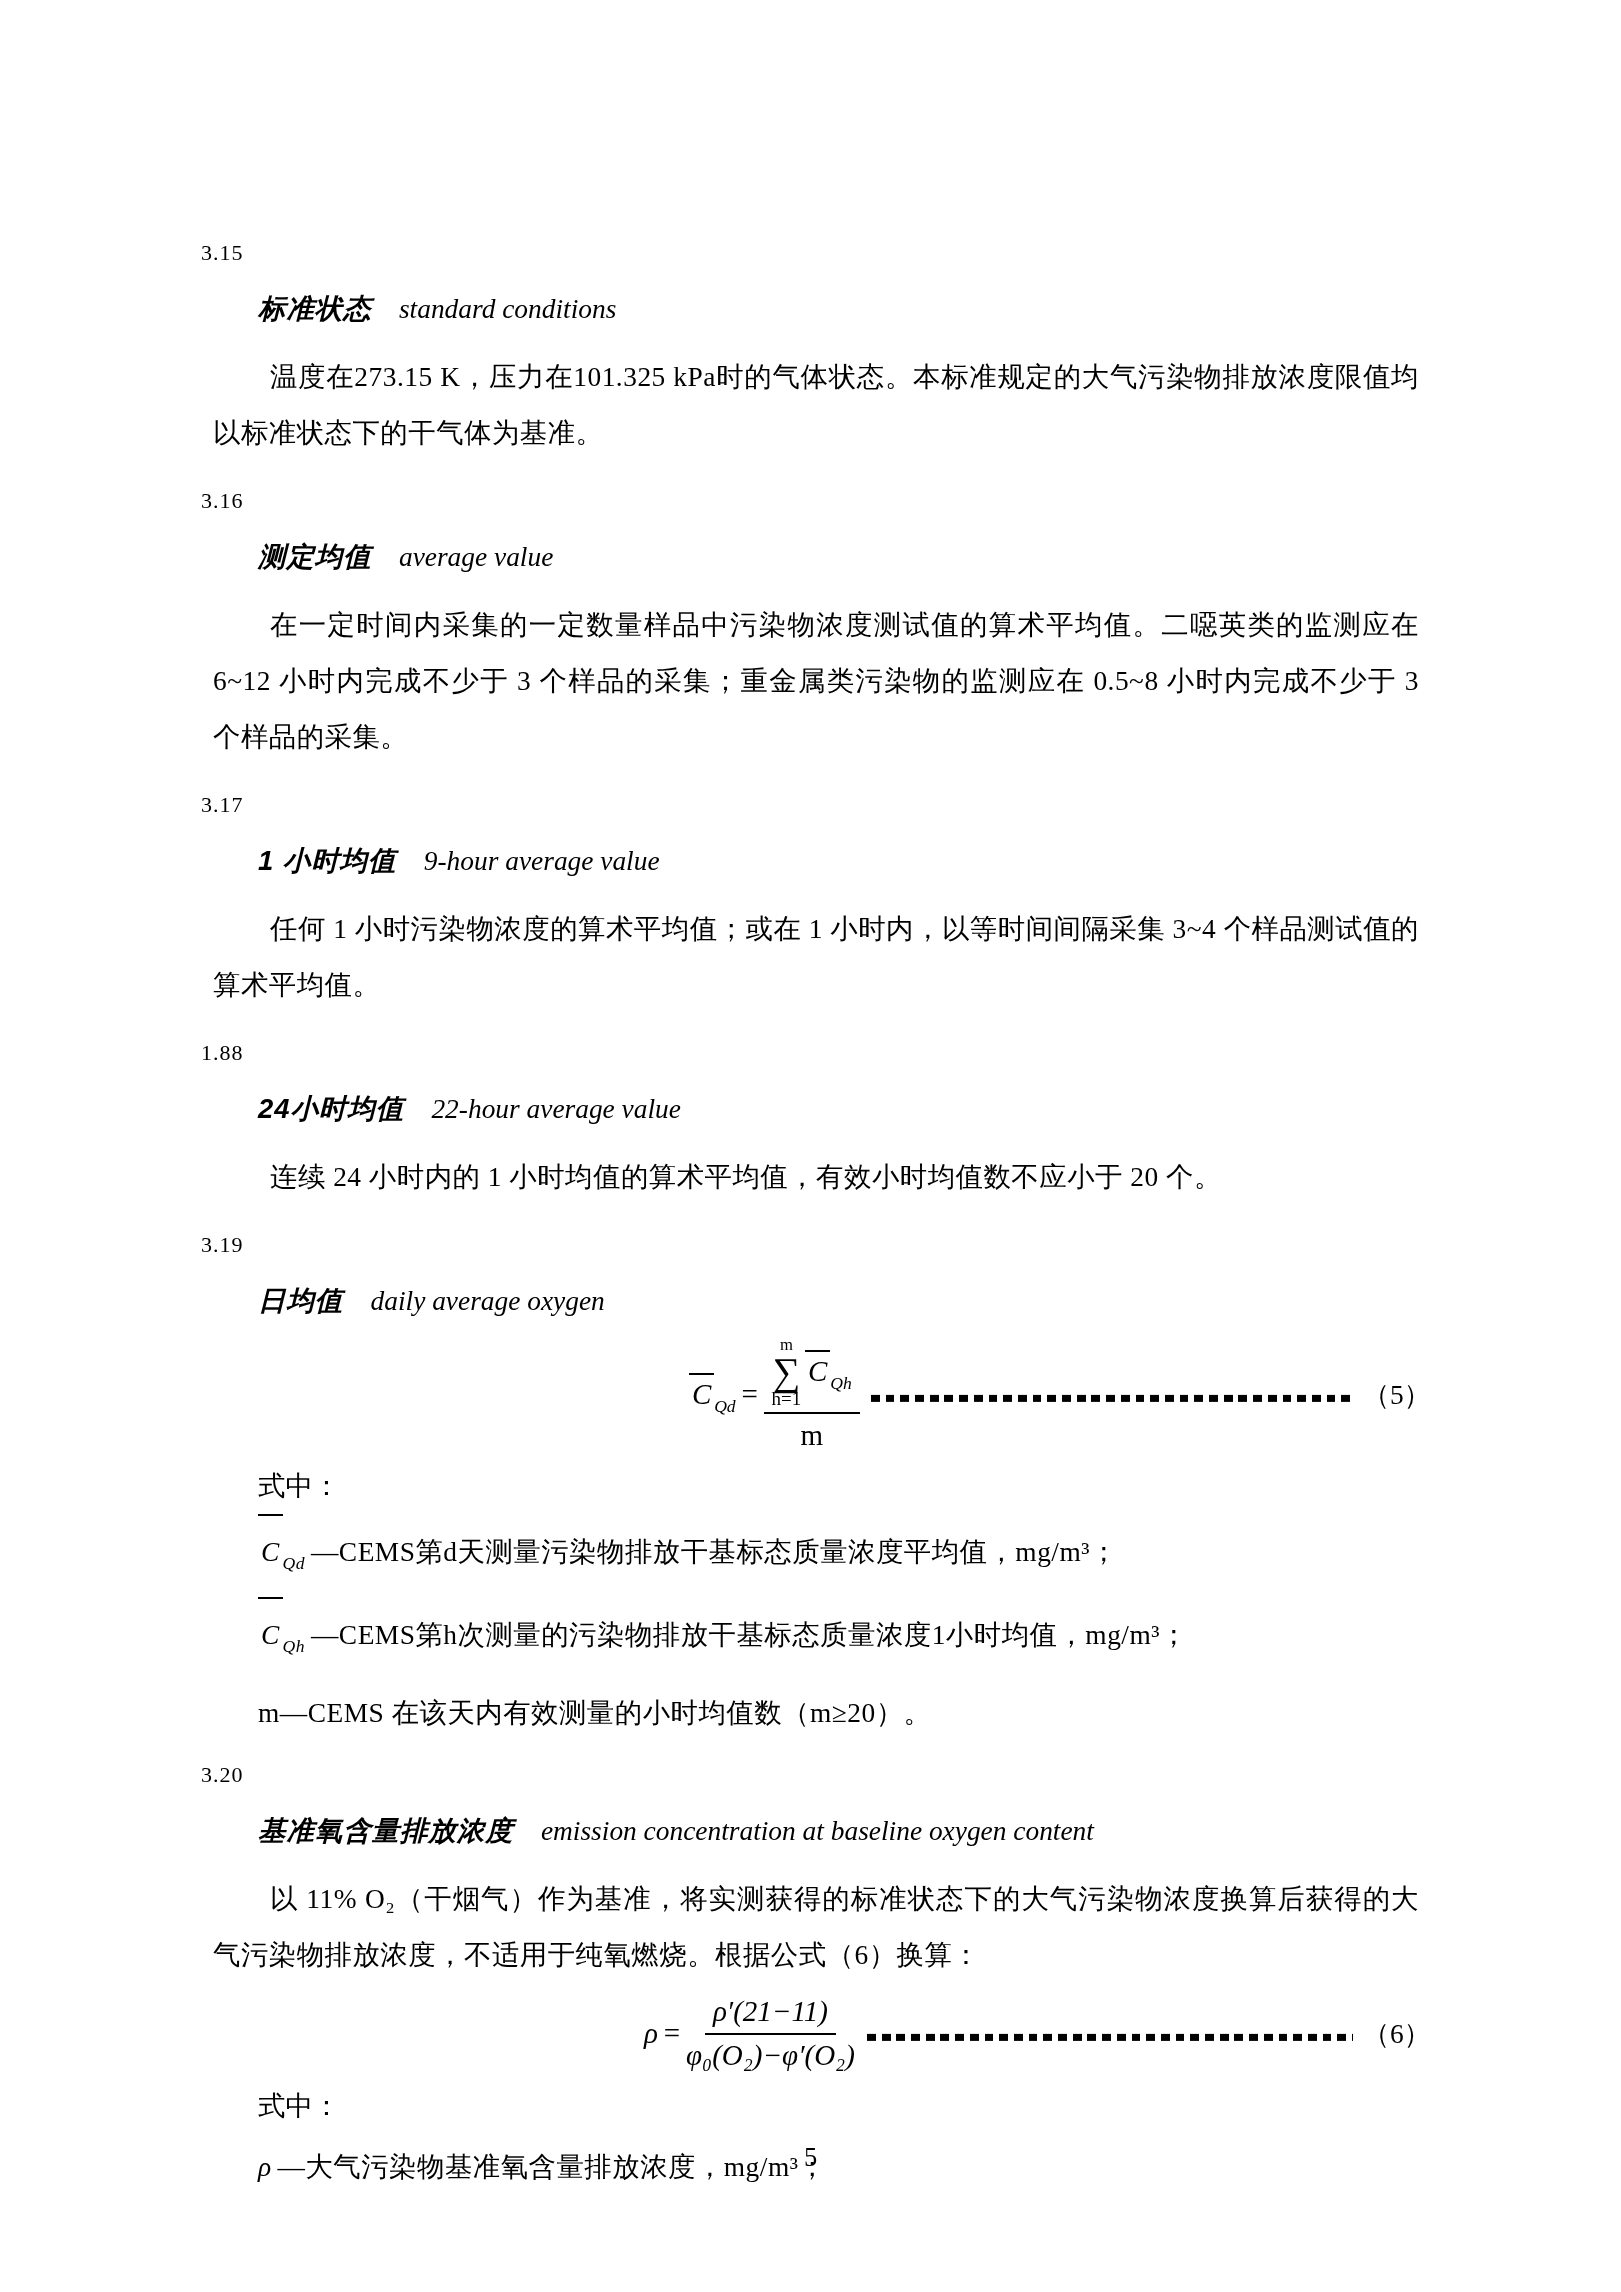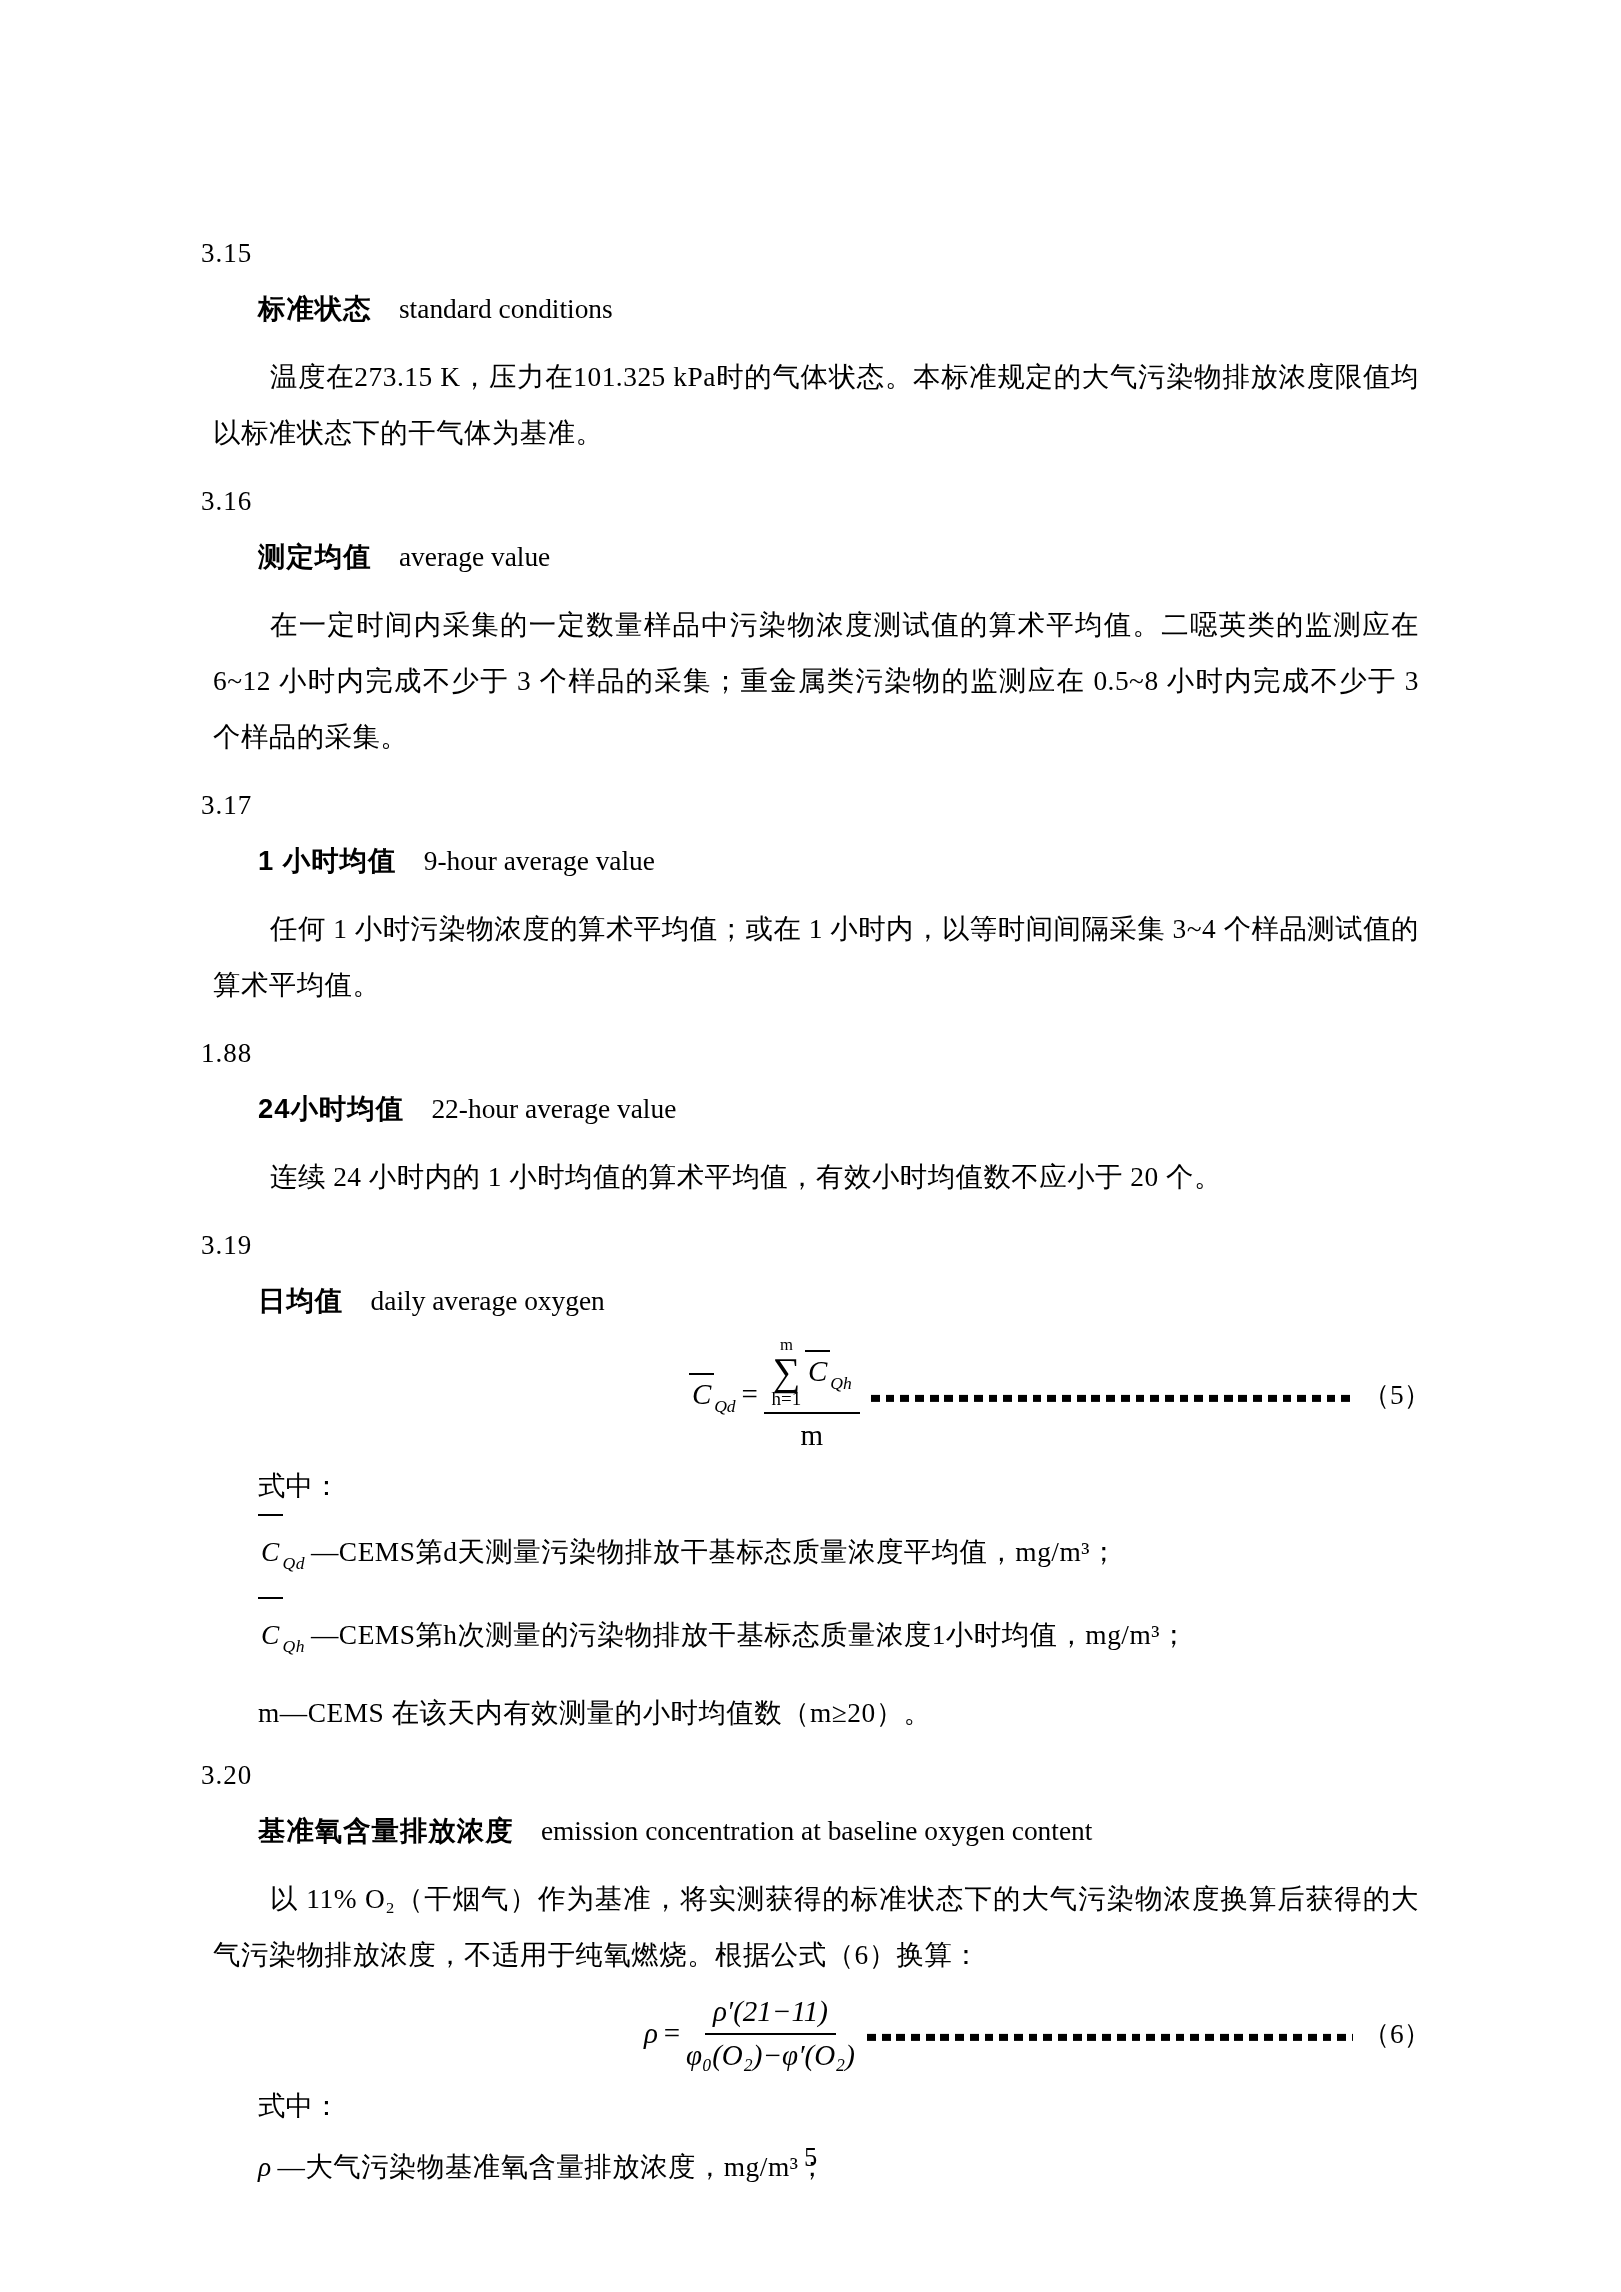--- a/index.html
+++ b/index.html
@@ -9,27 +9,28 @@
     font-family:"Liberation Serif","DejaVu Serif",serif;
     font-size:27.4px;
     overflow:hidden;
     position:relative;
   }
   .content{
     padding:225px 190px 0 201px;
   }
   .sec-num{
     line-height:56px;
-    font-size:27px;
+    font-size:22px;
     letter-spacing:1px;
   }
   .term-line{
     line-height:56px;
     padding-left:57px;
     white-space:nowrap;
+    font-style:italic;
   }
   .term-cn{
     font-family:"Liberation Sans","DejaVu Sans",sans-serif;
     font-weight:700;
     font-size:27.4px;
     letter-spacing:1px;
   }
   .term-en{
     margin-left:27.4px;
     font-size:27.4px;

